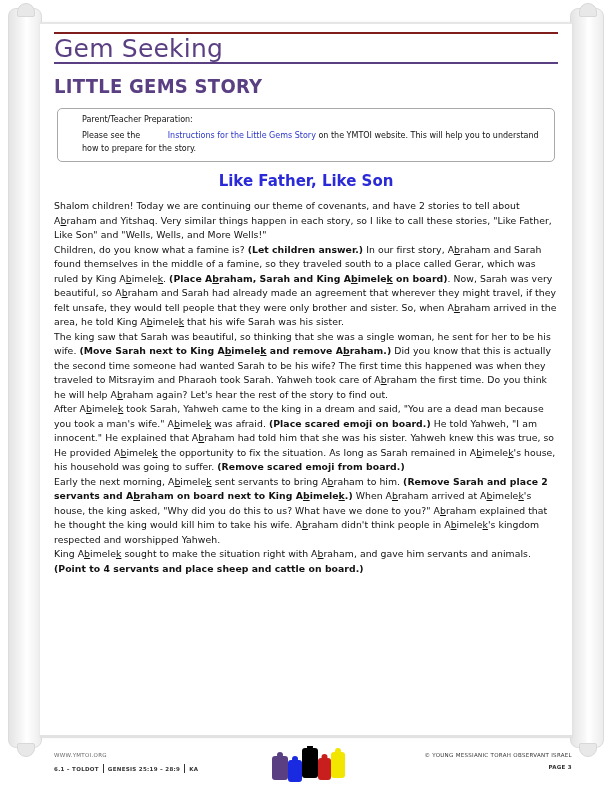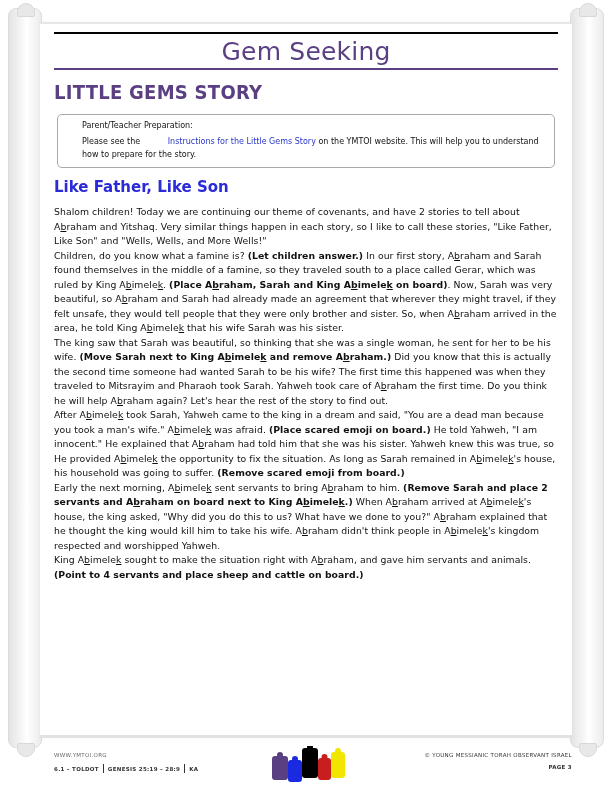--- a/index.html
+++ b/index.html
@@ -15,33 +15,33 @@
   .rod-cap { position: absolute; left: 8px; width: 18px; height: 14px; background: #e8e8e8;
     border: 1px solid #d8d8d8; }
   .rod-cap.top { top: -6px; border-radius: 9px 9px 2px 2px; }
   .rod-cap.bottom { bottom: -10px; border-radius: 2px 2px 9px 9px; }
   .scroll-sheet { position: absolute; left: 40px; right: 40px; top: 22px; height: 716px;
     background: #ffffff; border-top: 2px solid #e6e6e6; border-bottom: 3px solid #e2e2e2;
     box-shadow: 0 0 3px rgba(0,0,0,0.05); }
 
   .content { position: absolute; left: 54px; width: 504px; top: 32px; }
 
-  .title-bar { border-top: 2px solid #000000; border-bottom: 2px solid #5a3f82;
-    height: 38px; display: flex; align-items: center; justify-content: center; }
+  .title-bar { border-top: 2px solid #7f1d1d; border-bottom: 2px solid #5a3f82;
+    height: 32px; display: flex; align-items: center; justify-content: flex-start; }
   .page-title { font-family: "DejaVu Sans", sans-serif; font-size: 25px; color: #5a3f82;
     letter-spacing: 0.2px; font-weight: normal; }
   .section-title { margin-top: 10px; font-size: 20px; color: #5a3f82; font-weight: bold;
     letter-spacing: 0.3px; transform: scaleX(0.9); transform-origin: left; }
 
   .prep-box { margin-top: 10px; margin-left: 3px; margin-right: 3px; border: 1px solid #a9a9a9;
     border-radius: 5px; padding: 4px 8px 6px 24px; font-size: 8px; line-height: 13px; }
   .prep-box p + p { margin-top: 3px; }
   .link { color: #2a36c8; margin-left: 25px; }
 
-  .story-title { margin-top: 10px; font-size: 15px; color: #2a2ad8; font-weight: bold; }
+  .story-title { margin-top: 10px; font-size: 15px; color: #2a2ad8; font-weight: bold; text-align: center; }
 
   .para { margin-top: 0; font-size: 9.3px; line-height: 14.5px; letter-spacing: 0.05px; }
   .para:first-of-type { margin-top: 9px; }
   .para b { font-weight: bold; }
   .u { text-decoration: underline; }
 
   .footer { position: absolute; left: 54px; right: 40px; top: 752px; height: 30px;
     font-size: 5.5px; color: #333; letter-spacing: 0.3px; }
   .footer-left { position: absolute; left: 0; top: 0; }
   .footer-left .site { color: #666; }

